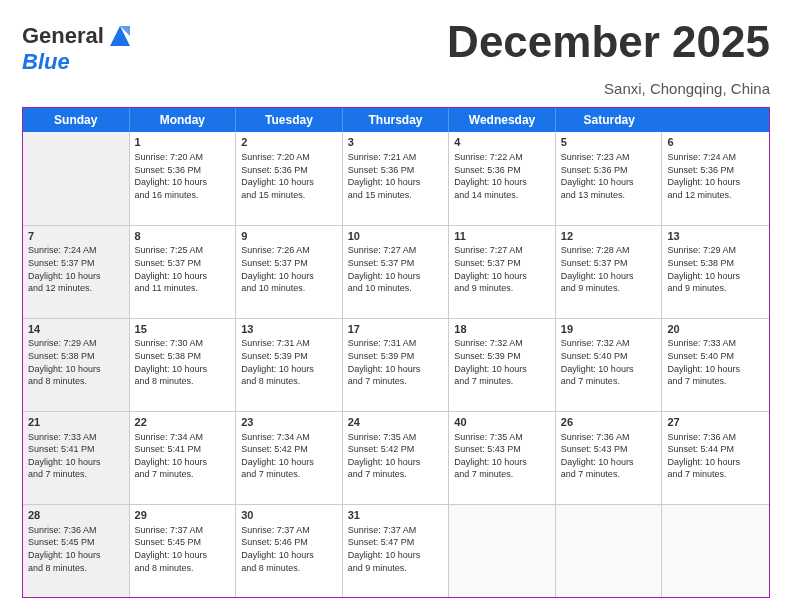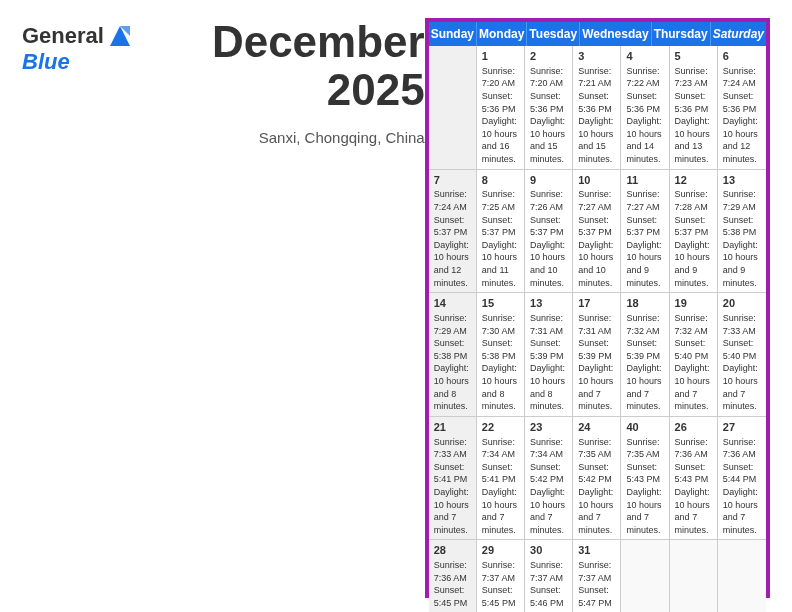--- a/index.html
+++ b/index.html
@@ -8,20 +8,21 @@
       background: #fff;
       width: 792px;
       height: 612px;
       overflow: hidden;
     }
     .page {
       width: 792px;
       height: 612px;
       padding: 18px 22px 14px 22px;
       display: flex;
+      flex-direction: column;
     }
     .header {
       display: flex;
       justify-content: space-between;
       align-items: flex-start;
       margin-bottom: 10px;
     }
     .logo {
       display: flex;
       align-items: center;
@@ -49,36 +50,36 @@
     }
     .subtitle {
       font-size: 15px;
       color: #555;
       margin-top: 14px;
     }
     .calendar {
       flex: 1;
       display: flex;
       flex-direction: column;
-      border: 4px solid #a21caf;
+      border: 1px solid #a21caf;
     }
     .cal-header {
       display: grid;
       grid-template-columns: repeat(7, 1fr);
       background: #1a73e8;
     }
     .cal-header-cell {
       color: #fff;
       font-size: 12px;
       font-weight: bold;
       text-align: center;
       padding: 5px 2px;
       border-right: 1px solid #4a9af5;
     }
-    .cal-header-cell:last-child { border-right: none; font-style: italic; }
+    .cal-header-cell:last-child { border-right: none; }
     .cal-body {
       flex: 1;
       display: flex;
       flex-direction: column;
     }
     .cal-row {
       display: grid;
       grid-template-columns: repeat(7, 1fr);
       flex: 1;
       border-top: 1px solid #ccc;
@@ -130,22 +131,22 @@
       <div class="month-title">December 2025</div>
       <div class="subtitle">Sanxi, Chongqing, China</div>
     </div>
   </div>
 
   <div class="calendar">
     <div class="cal-header">
     <div class="cal-header-cell">Sunday</div>
         <div class="cal-header-cell">Monday</div>
         <div class="cal-header-cell">Tuesday</div>
+        <div class="cal-header-cell">Thursday</div>
         <div class="cal-header-cell">Wednesday</div>
-        <div class="cal-header-cell">Thursday</div>
         <div class="cal-header-cell">Saturday</div>
       </div>
     <div class="cal-body">
     <div class="cal-row">
           <div class="cal-cell shaded empty"></div>
           <div class="cal-cell">
             <span class="day-num">1</span>
             <div class="cell-info">Sunrise: 7:20 AM<br>Sunset: 5:36 PM<br>Daylight: 10 hours<br>and 16 minutes.</div>
           </div>
           <div class="cal-cell">

